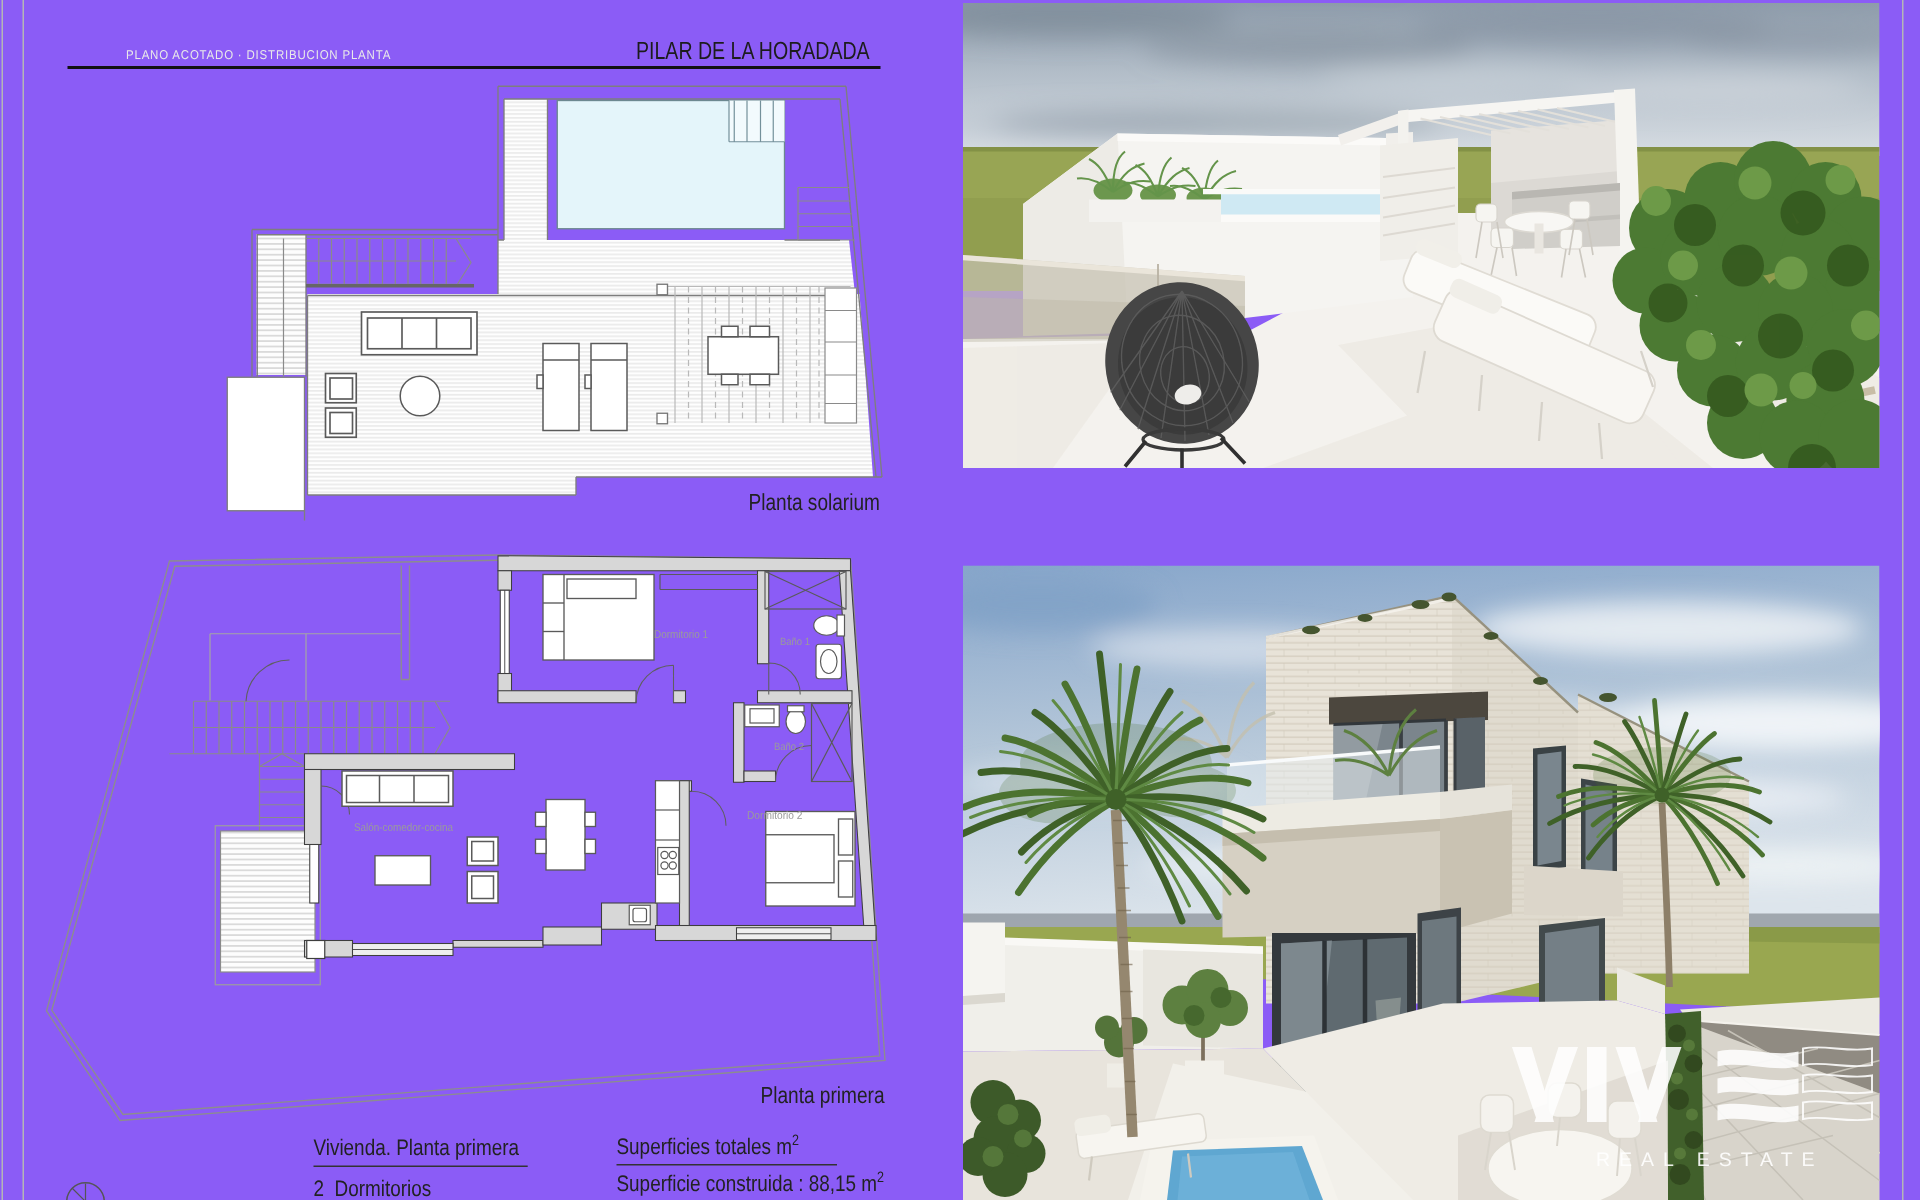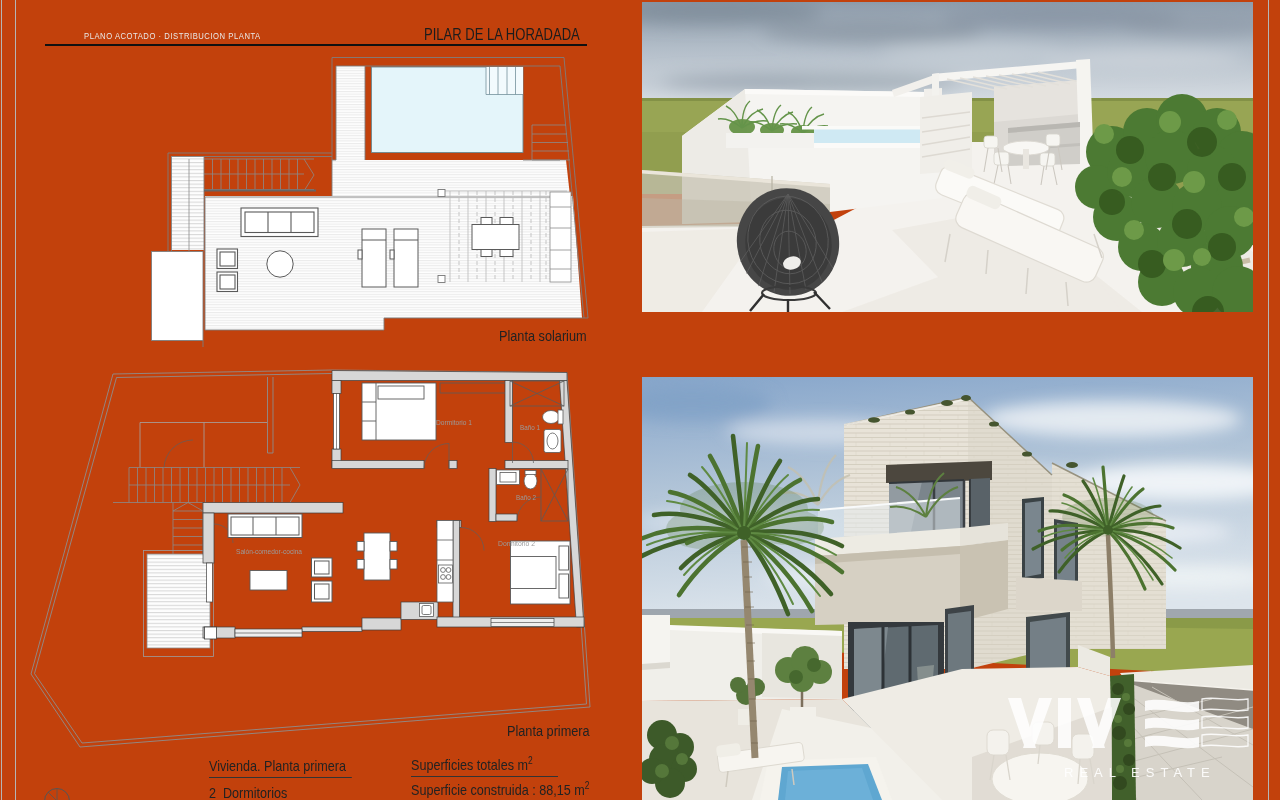--- a/index.html
+++ b/index.html
@@ -1,16 +1,16 @@
 <!DOCTYPE html>
 <html><head>
 <meta charset="utf-8">
 <style>
 html,body{margin:0;padding:0;background:#fff}
-#page{position:relative;width:1280px;height:800px;background:#c2410c;font-family:"Liberation Sans",sans-serif;overflow:hidden}
+#page{position:relative;width:1280px;height:800px;background:#8b5cf6;font-family:"Liberation Sans",sans-serif;overflow:hidden}
 .abs{position:absolute}
 </style>
 </head>
 <body>
 <div id="page">
 
 <div class="abs" style="left:1px;top:0;width:1px;height:800px;background:#b5b5b5"></div>
 
 <div class="abs" style="left:15px;top:0;width:1px;height:800px;background:#b5b5b5"></div>
 

